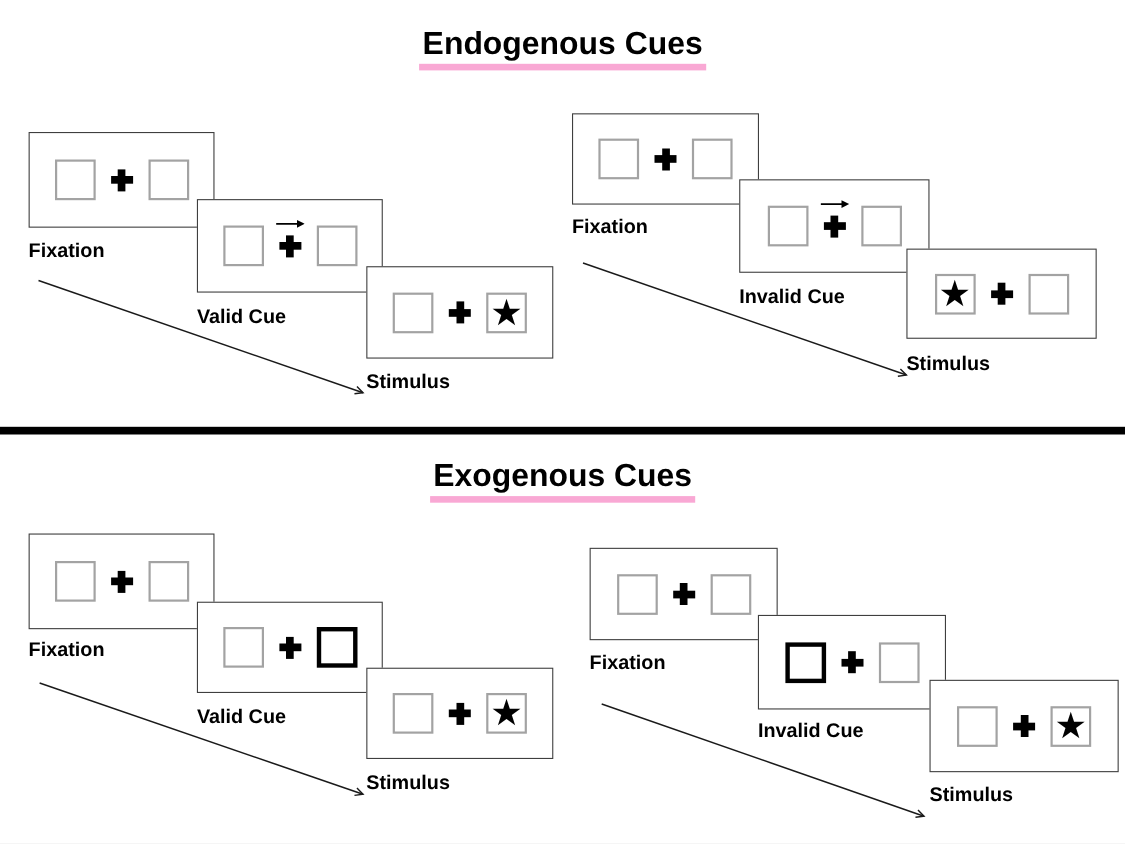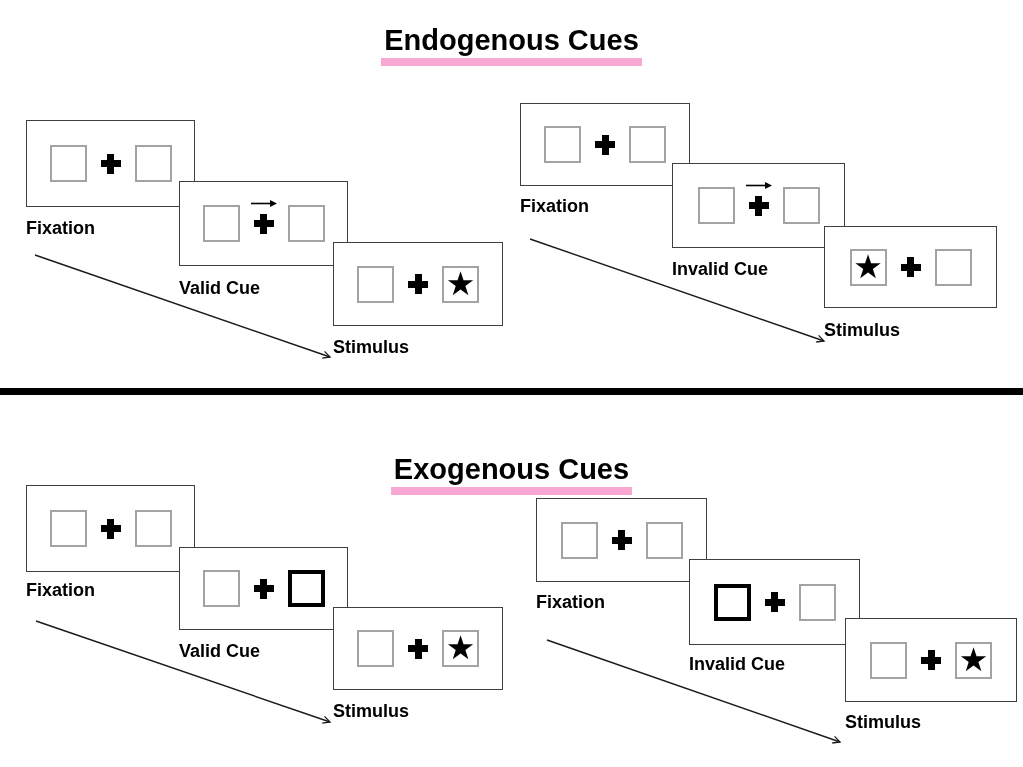--- a/index.html
+++ b/index.html
@@ -5,21 +5,21 @@
   html,body{margin:0;padding:0;background:#e8e8e8;}
   .canvas{
     position:relative;width:1023px;height:767px;background:#ffffff;
     font-family:"Liberation Sans",sans-serif;overflow:hidden;
   }
   .sec-title{
     position:absolute;left:0;width:100%;text-align:center;
     font-size:29px;font-weight:bold;color:#000;letter-spacing:0px;
   }
   .sec-title .u{
-    display:inline-block;border-bottom:8px solid #f9a8d4;padding:0 3px 1px 3px;
+    display:inline-block;border-bottom:6px solid #f9a8d4;padding:0 3px 1px 3px;
   }
   .divider{
     position:absolute;left:0;top:388px;width:1023px;height:7px;background:#000;
   }
   .overlay{
     position:absolute;left:0;top:0;width:1023px;height:767px;z-index:1;pointer-events:none;
   }
   .panel{
     position:absolute;background:#fff;border:1.5px solid #3f3f3f;box-sizing:border-box;
     display:flex;align-items:center;justify-content:center;gap:14px;z-index:2;
@@ -44,21 +44,21 @@
   }
 </style>
 </head>
 <body>
 
 <div class="canvas">
 
   <div class="sec-title" style="top:24px;">
     <span class="u">Endogenous Cues</span>
   </div>
-  <div class="sec-title" style="top:417px;margin-top:36px;">
+  <div class="sec-title" style="top:417px;">
     <span class="u">Exogenous Cues</span>
   </div>
 
   <div class="divider"></div>
 
   <svg class="overlay" viewBox="0 0 1023 767">
     <defs>
       <marker id="ah" markerWidth="12" markerHeight="12" refX="8" refY="4.5" orient="auto" markerUnits="userSpaceOnUse">
         <path d="M1,1 L8,4.5 L1,8" fill="none" stroke="#1a1a1a" stroke-width="1.3"></path>
       </marker>

